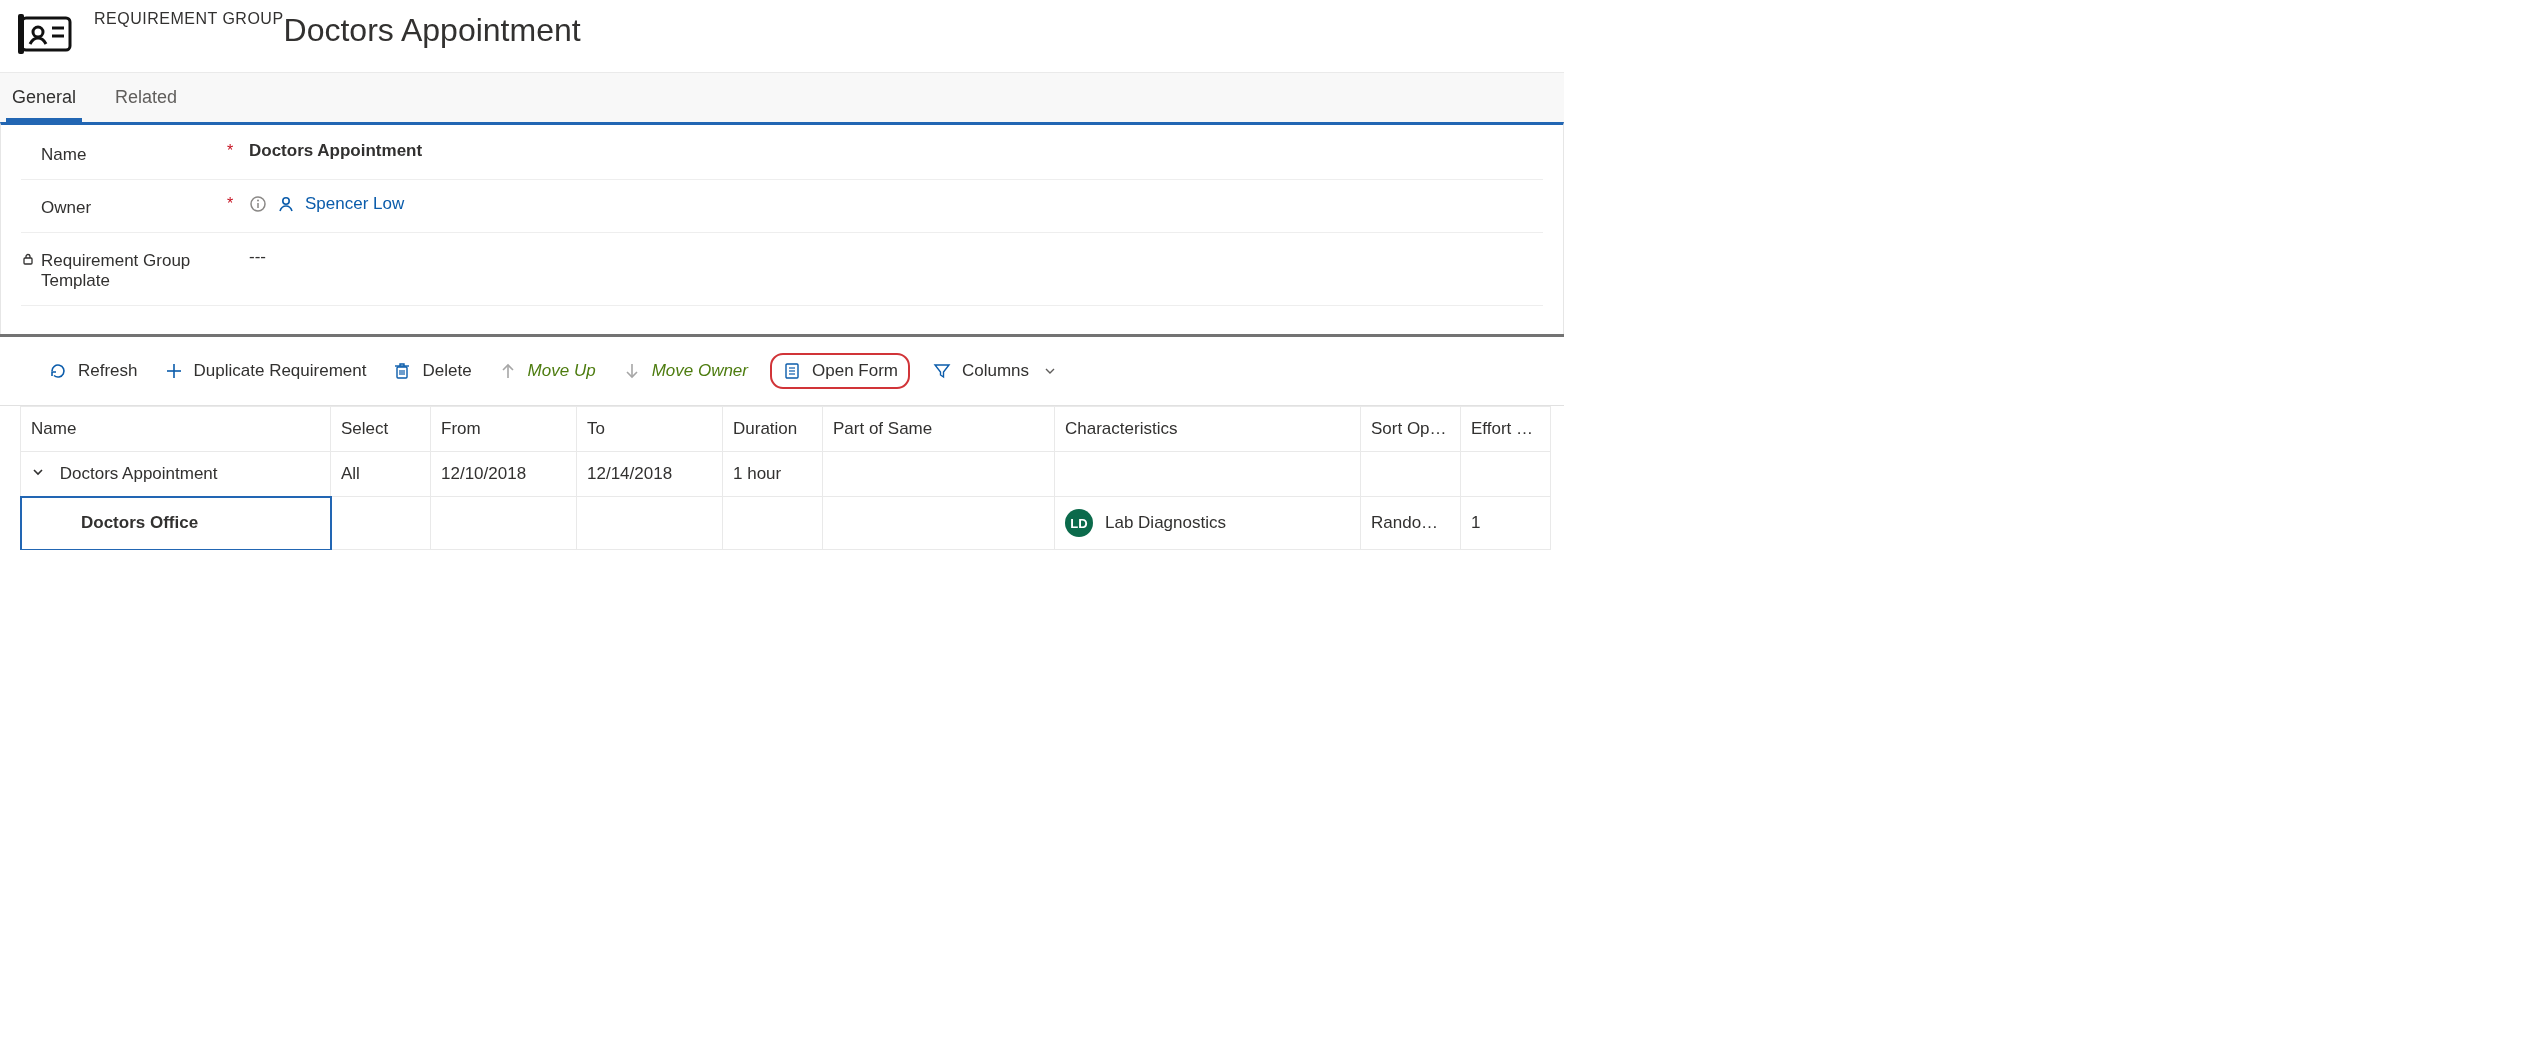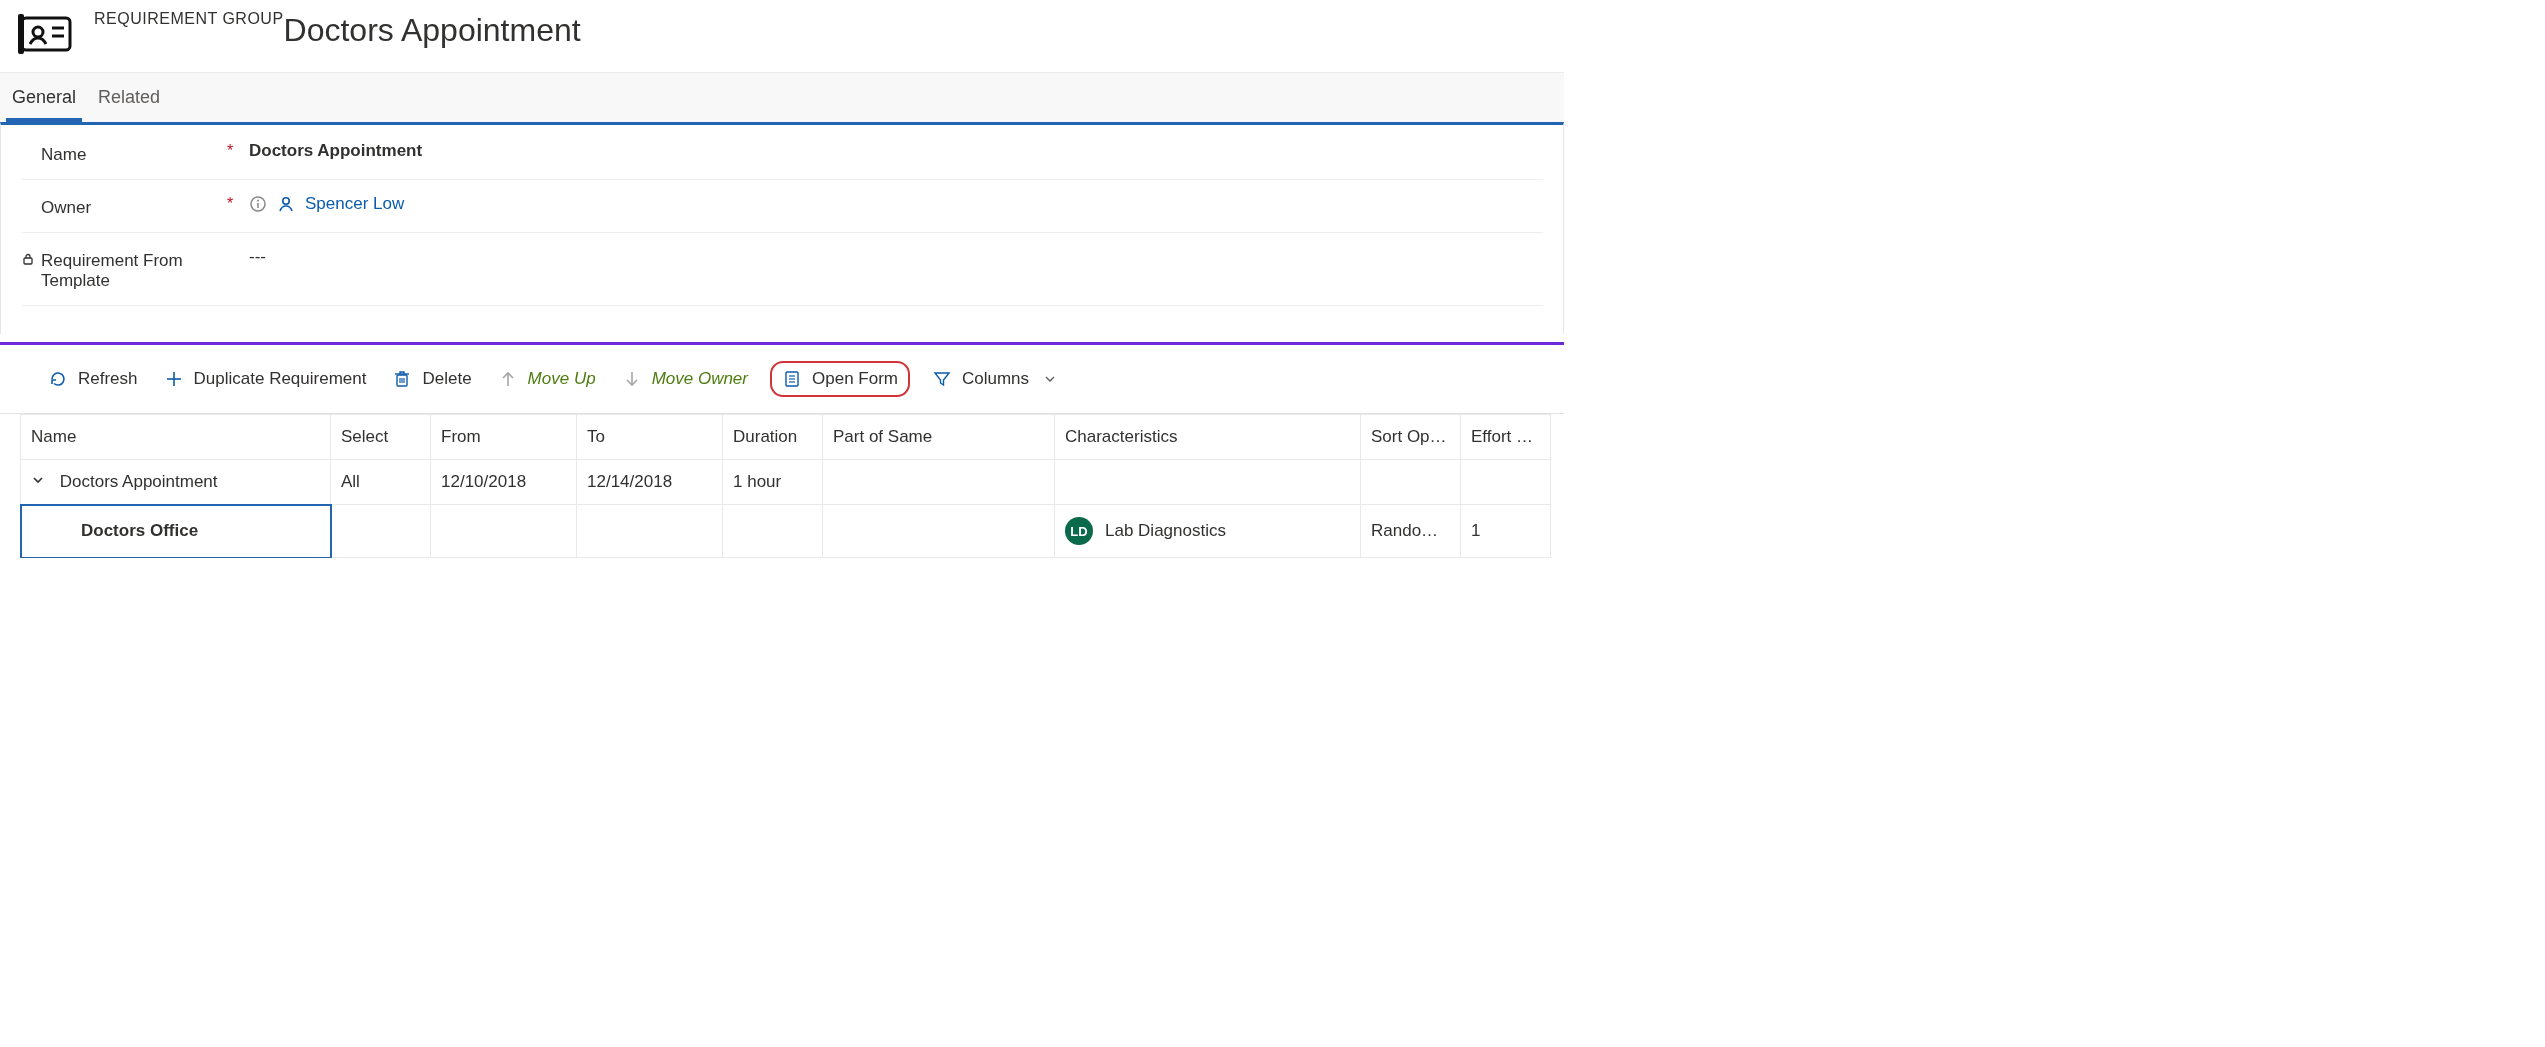--- a/index.html
+++ b/index.html
@@ -36,21 +36,21 @@
 
   
   .tabs-bar {
     background: #f8f8f8;
     border-top: 1px solid #eaeaea;
     padding: 0 4px;
     width: 1564px;
   }
   .tabs {
     display: flex;
-    gap: 10px;
+    gap: 27px;
     padding: 0 0 0 2px;
   }
   .tab {
     font-size: 18px;
     padding: 14px 6px 10px 6px;
     color: #605e5c;
     cursor: pointer;
     border-bottom: 4px solid transparent;
   }
   .tab.active {
@@ -103,22 +103,22 @@
   .owner-link { color: #0b5cab; font-weight: 400; cursor: pointer; }
   .info-icon {
     color: #8a8886;
     display: inline-flex;
   }
   .person-icon { color: #0b5cab; display: inline-flex; }
 
   
   .grid-wrap {
     width: 1564px;
-    border-top: 3px solid #6d28d9;
-    margin-top: 8px;
+    border-top: 3px solid #737373;
+    margin-top: 0;
   }
   .grid-toolbar {
     display: flex;
     align-items: center;
     gap: 18px;
     padding: 16px 40px 16px 44px;
     font-size: 17px;
   }
   .tb-btn {
     display: inline-flex;
@@ -260,21 +260,21 @@
     </div>
 
     <div class="form-row">
       <div class="form-label-col">
         <span class="lock-slot">
           <svg width="14" height="14" viewBox="0 0 14 14">
               <rect x="3" y="6" width="8" height="6" rx="1" stroke="#323130" stroke-width="1.3" fill="none"></rect>
               <path d="M5 6V4.5a2 2 0 0 1 4 0V6" stroke="#323130" stroke-width="1.3" fill="none"></path>
             </svg>
         </span>
-        <span>Requirement From Template</span>
+        <span>Requirement Group Template</span>
       </div>
       <div class="form-value-col">
         <span class="req-star" style="visibility:hidden;">*</span>
         <span>---</span>
       </div>
     </div>
   </div>
 </div>
 
 <div class="grid-wrap">

